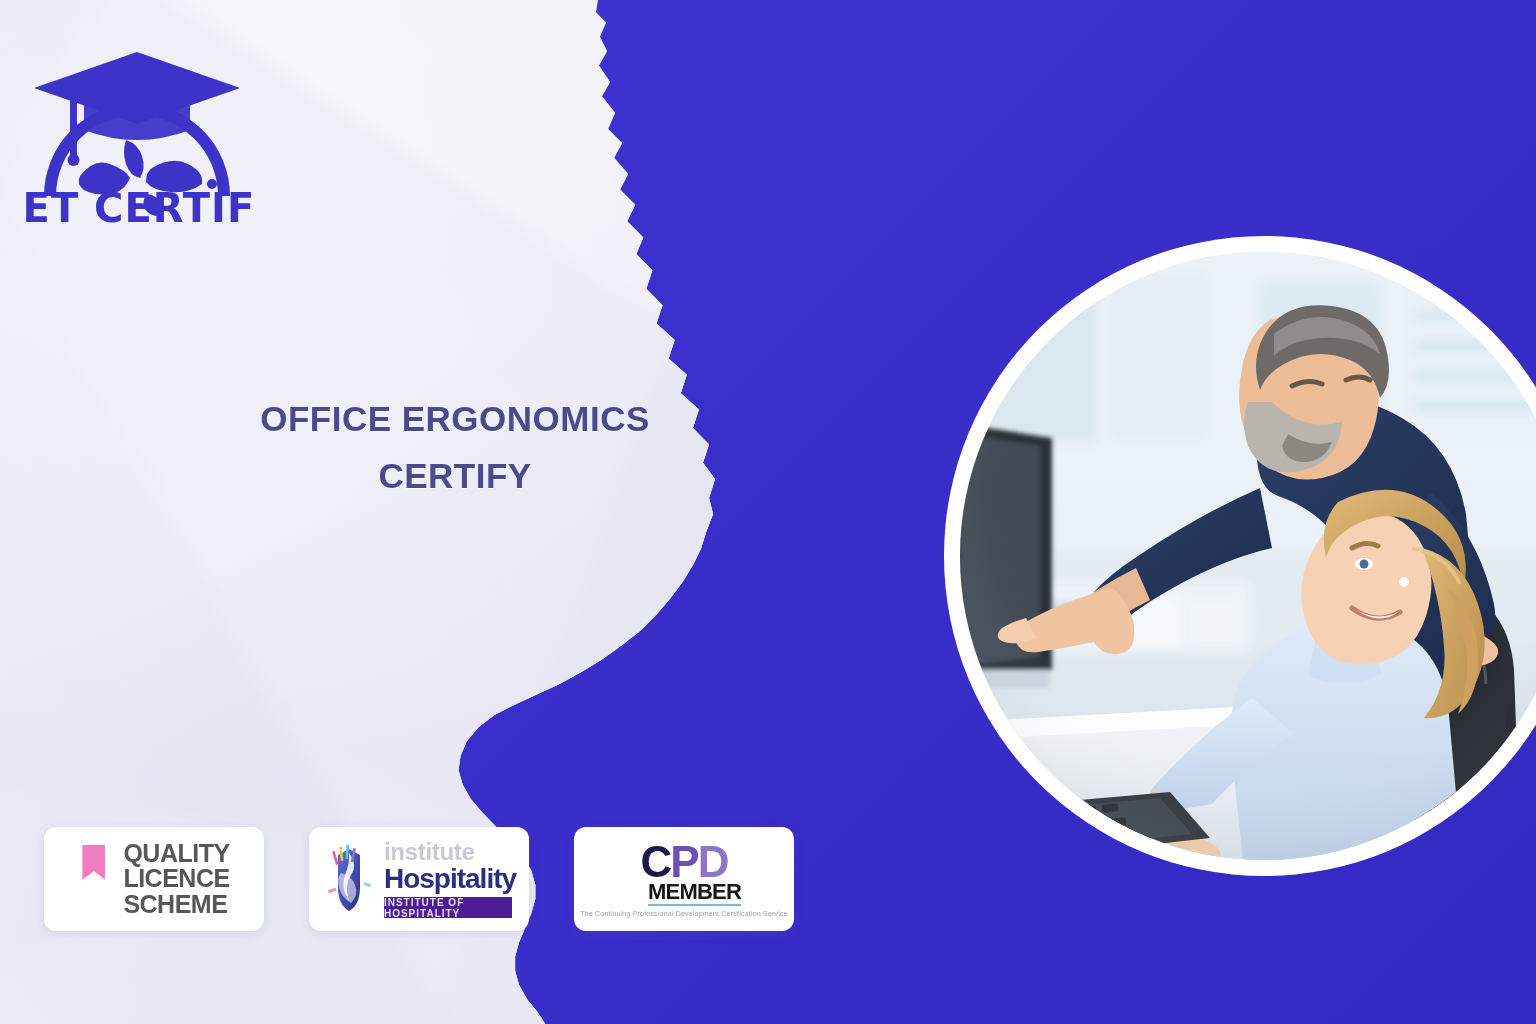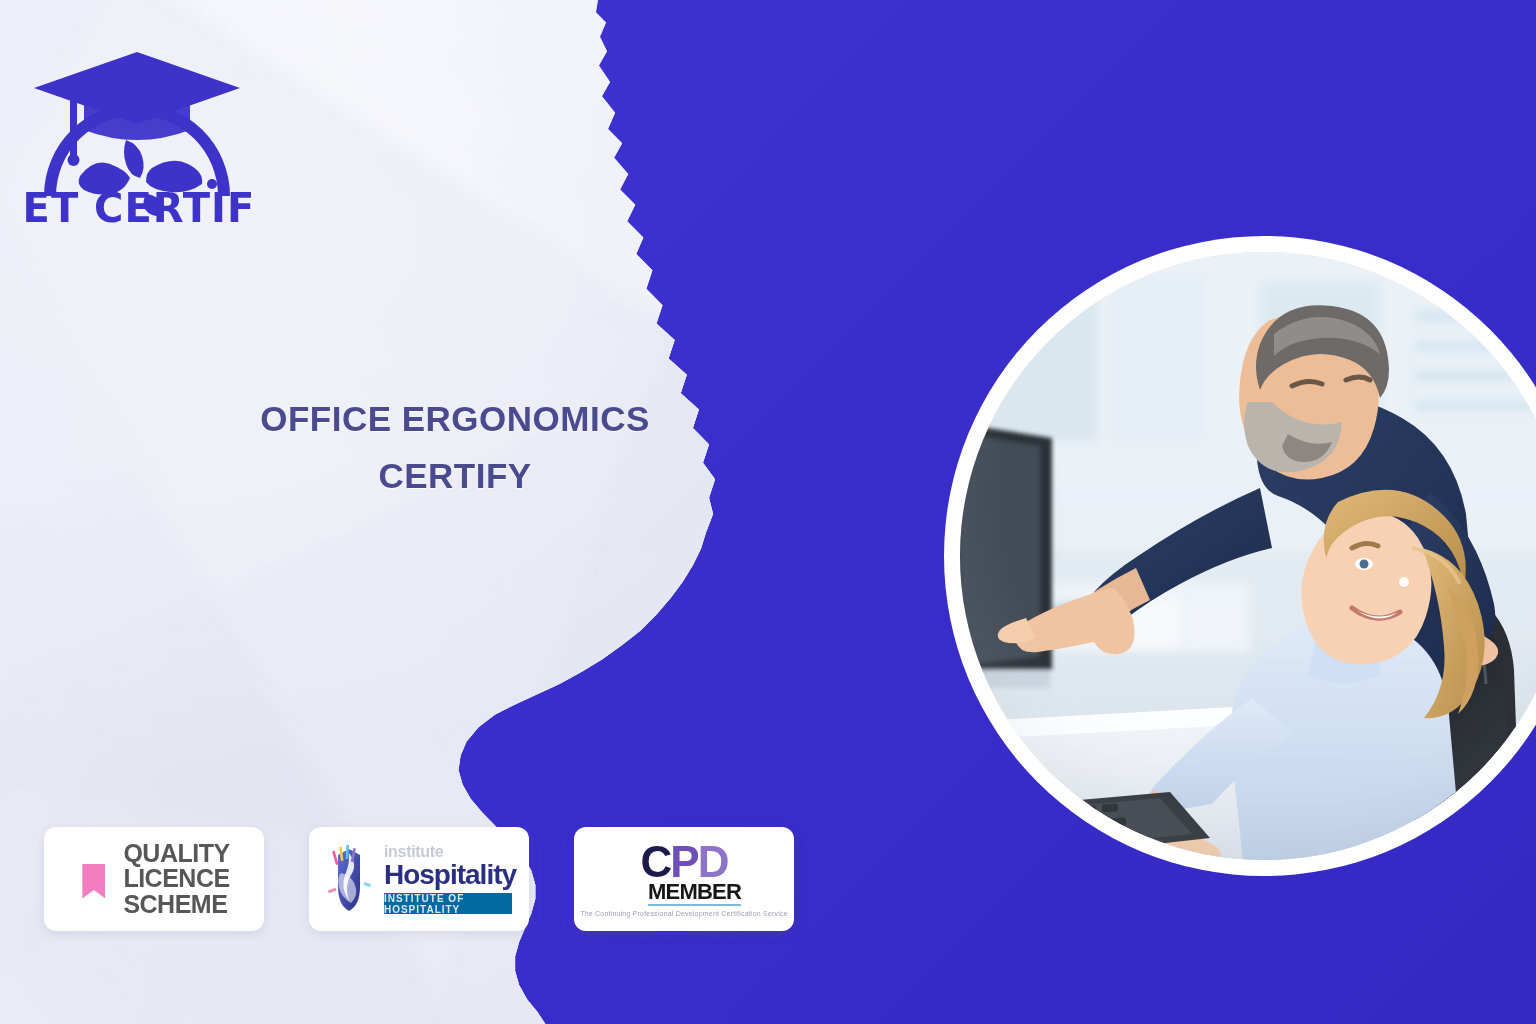--- a/index.html
+++ b/index.html
@@ -109,43 +109,43 @@
     position:absolute;left:44px;top:827px;
     display:flex;gap:45px;align-items:flex-start;
   }
   .badge-card{
     width:220px;height:104px;border-radius:12px;background:#ffffff;
     box-shadow:0 3px 10px rgba(90,90,140,.13);
     display:flex;align-items:center;justify-content:center;
     overflow:hidden;position:relative;
   }
   
-  .qls{display:flex;align-items:center;gap:18px;padding-left:4px;}
+  .qls{display:flex;align-items:flex-start;gap:18px;padding-left:4px;}
   .qls-ribbon{
     width:23px;height:35px;background:#f07ec0;margin-top:4px;flex:none;
     -webkit-clip-path:polygon(0 0,100% 0,100% 100%,50% 76%,0 100%);
     clip-path:polygon(0 0,100% 0,100% 100%,50% 76%,0 100%);
   }
   .qls-text{
     color:#575757;font-weight:bold;font-size:25px;line-height:1.02;
     letter-spacing:-.5px;text-align:left;
   }
   
   .ioh{display:flex;align-items:center;gap:7px;}
   .ioh-mark{width:55px;height:72px;flex:none;}
   .ioh-right{display:flex;flex-direction:column;align-items:flex-start;}
   .ioh-inst{
-    color:#c9c9d6;font-size:16px;font-weight:600;letter-spacing:-.3px;
+    color:#c9c9d6;font-size:24px;font-weight:600;letter-spacing:-.3px;
     line-height:1;margin-bottom:1px;
   }
   .ioh-hosp{
     color:#2b2f84;font-size:28px;font-weight:bold;letter-spacing:-1px;line-height:1;
   }
   .ioh-bar{
-    margin-top:4px;width:128px;height:21px;background:#0369a1;
+    margin-top:4px;width:128px;height:21px;background:#4c1d95;
     display:flex;align-items:center;justify-content:center;
   }
   .ioh-bar span{
     color:#fff;font-size:10px;letter-spacing:1px;opacity:.85;font-weight:bold;
   }
   
   .cpd{display:flex;flex-direction:column;align-items:center;line-height:1;}
   .cpd-top{font-size:44px;font-weight:bold;letter-spacing:-2px;}
   .cpd-top .c{color:#1b1b4b;}
   .cpd-top .p{color:#6f4fb5;}

